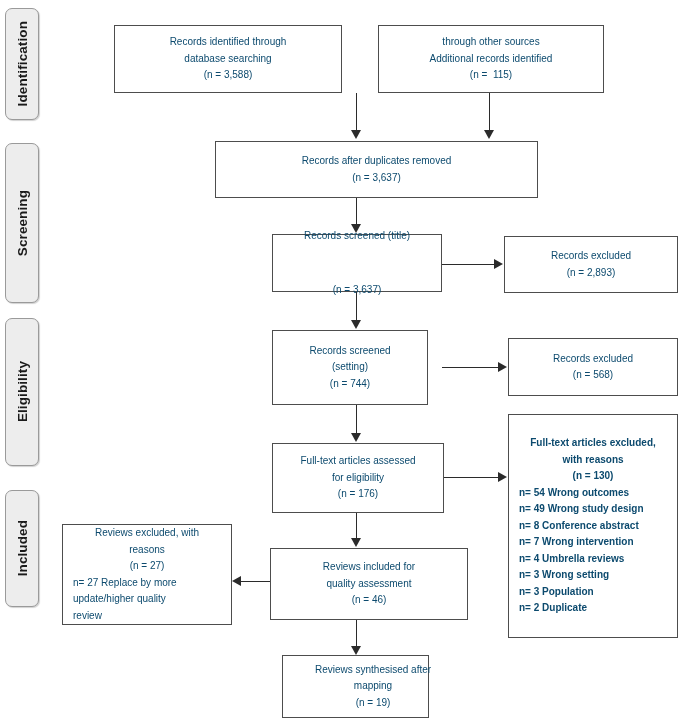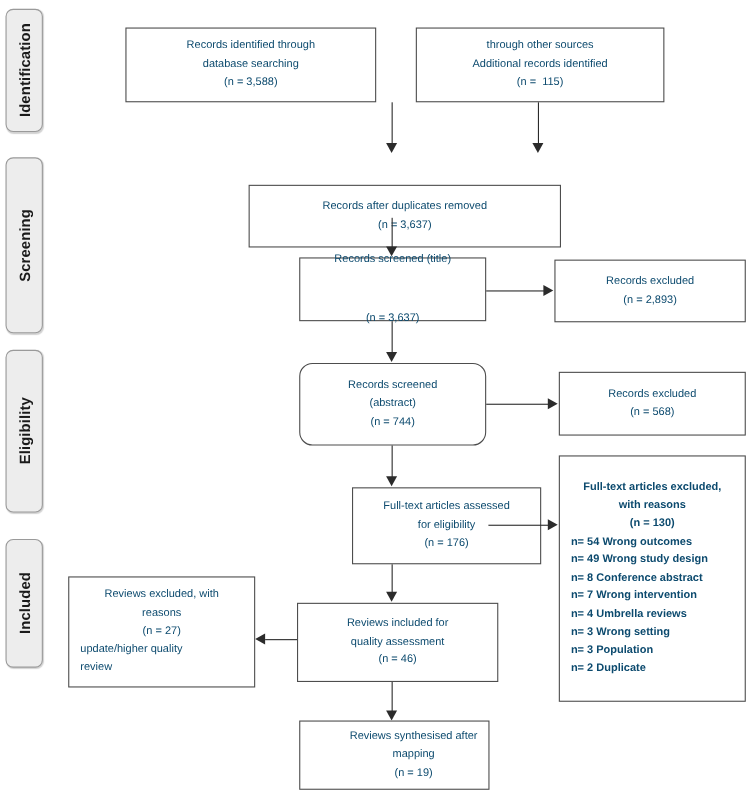--- a/index.html
+++ b/index.html
@@ -130,21 +130,21 @@
     <div class="ln">Additional records identified</div>
     <div class="ln">(n =  115)</div>
   </div>
 
   <div class="vline" style="left:356px;top:93px;height:38px;"></div>
   <div class="arrow-down" style="left:351px;top:130px;"></div>
 
   <div class="vline" style="left:489px;top:93px;height:38px;"></div>
   <div class="arrow-down" style="left:484px;top:130px;"></div>
 
-  <div class="box" style="left:226px;top:141px;width:284px;height:57px;margin-top:27px;">
+  <div class="box" style="left:215px;top:141px;width:323px;height:57px;">
     <div class="ln">Records after duplicates removed</div>
     <div class="ln">(n = 3,637)</div>
   </div>
 
   <div class="vline" style="left:356px;top:198px;height:27px;"></div>
   <div class="arrow-down" style="left:351px;top:224px;"></div>
 
   <div class="box" style="left:272px;top:234px;width:170px;height:58px;gap:38px;">
     <div class="ln">Records screened (title)</div>
     <div class="ln">(n = 3,637)</div>
@@ -154,38 +154,38 @@
     <div class="ln">Records excluded</div>
     <div class="ln">(n = 2,893)</div>
   </div>
 
   <div class="hline" style="left:442px;top:264px;width:53px;"></div>
   <div class="arrow-right" style="left:494px;top:259px;"></div>
 
   <div class="vline" style="left:356px;top:292px;height:29px;"></div>
   <div class="arrow-down" style="left:351px;top:320px;"></div>
 
-  <div class="box" style="left:272px;top:330px;width:170px;height:75px;border-radius:12px;">
+  <div class="box" style="left:272px;top:330px;width:156px;height:75px;">
     <div class="ln">Records screened</div>
-    <div class="ln">(abstract)</div>
+    <div class="ln">(setting)</div>
     <div class="ln">(n = 744)</div>
   </div>
 
   <div class="box" style="left:508px;top:338px;width:170px;height:58px;">
     <div class="ln">Records excluded</div>
     <div class="ln">(n = 568)</div>
   </div>
 
   <div class="hline" style="left:442px;top:367px;width:57px;"></div>
   <div class="arrow-right" style="left:498px;top:362px;"></div>
 
   <div class="vline" style="left:356px;top:405px;height:29px;"></div>
   <div class="arrow-down" style="left:351px;top:433px;"></div>
 
-  <div class="box" style="left:272px;top:443px;width:172px;height:70px;margin-left:48px;">
+  <div class="box" style="left:272px;top:443px;width:172px;height:70px;">
     <div class="ln">Full-text articles assessed</div>
     <div class="ln">for eligibility</div>
     <div class="ln">(n = 176)</div>
   </div>
 
   <div class="box left-align" style="left:508px;top:414px;width:170px;height:224px;font-weight:bold;">
     <div class="ln">Full-text articles excluded,</div>
     <div class="ln">with reasons</div>
     <div class="ln">(n = 130)</div>
     <div class="ln la">n= 54 Wrong outcomes</div>
@@ -201,35 +201,36 @@
   <div class="hline" style="left:444px;top:477px;width:55px;"></div>
   <div class="arrow-right" style="left:498px;top:472px;"></div>
 
   <div class="vline" style="left:356px;top:513px;height:26px;"></div>
   <div class="arrow-down" style="left:351px;top:538px;"></div>
 
   <div class="box left-align" style="left:62px;top:524px;width:170px;height:101px;">
     <div class="ln">Reviews excluded, with</div>
     <div class="ln">reasons</div>
     <div class="ln">(n = 27)</div>
+    <div class="ln la">n= 27 Replace by more</div>
     <div class="ln la">update/higher quality</div>
     <div class="ln la">review</div>
   </div>
 
-  <div class="box" style="left:270px;top:548px;width:183px;height:72px;">
+  <div class="box" style="left:270px;top:548px;width:198px;height:72px;">
     <div class="ln">Reviews included for</div>
     <div class="ln">quality assessment</div>
     <div class="ln">(n = 46)</div>
   </div>
 
   <div class="hline" style="left:241px;top:581px;width:29px;"></div>
   <div class="arrow-left" style="left:232px;top:576px;"></div>
 
   <div class="vline" style="left:356px;top:620px;height:27px;"></div>
   <div class="arrow-down" style="left:351px;top:646px;"></div>
 
-  <div class="box" style="left:272px;top:655px;width:173px;height:63px;padding-left:40px;">
+  <div class="box" style="left:282px;top:655px;width:147px;height:63px;padding-left:40px;">
     <div class="ln">Reviews synthesised after</div>
     <div class="ln">mapping</div>
     <div class="ln">(n = 19)</div>
   </div>
 
 </div>
 
 </body></html>

